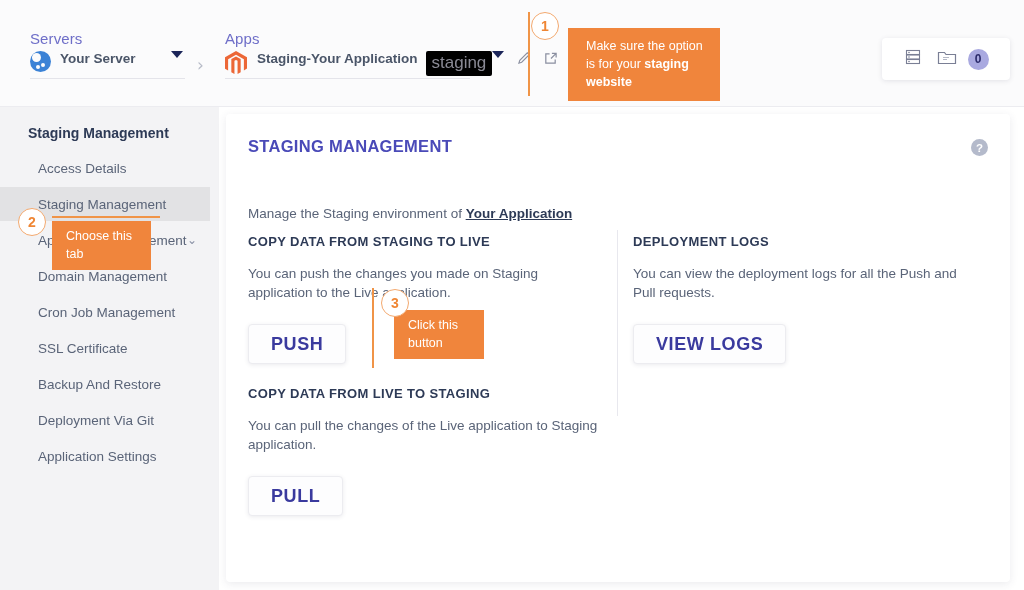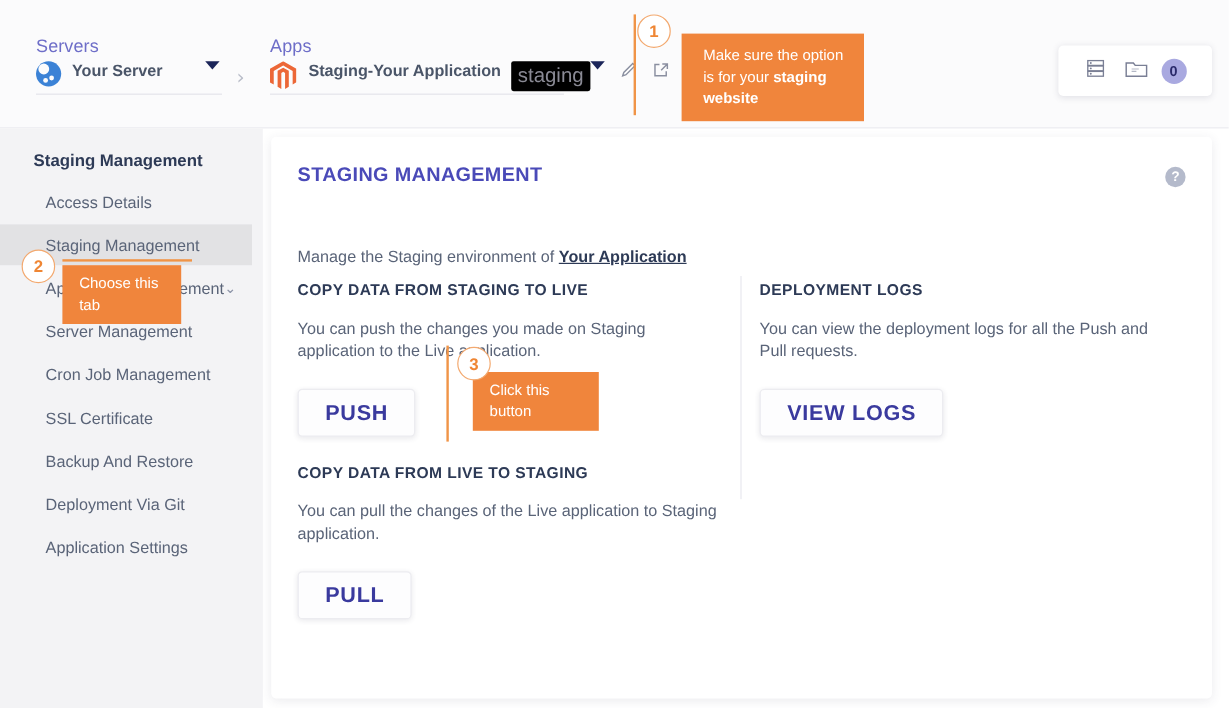--- a/index.html
+++ b/index.html
@@ -318,21 +318,21 @@
     position: absolute;
     left: 52px; top: 216px;
     width: 108px; height: 2px;
     background: #f09447;
   }
   #callout2-box  { left: 52px; top: 221px; width: 99px; padding: 6px 10px 7px 14px; }
   #callout2-num  { left: 18px; top: 208px; }
 
   
   #callout3-line { left: 372px; top: 288px; height: 80px; }
-  #callout3-box  { left: 394px; top: 310px; width: 105px; padding: 6px 26px 7px 14px; }
+  #callout3-box  { left: 394px; top: 310px; width: 90px; padding: 6px 26px 7px 14px; }
   #callout3-num  { left: 381px; top: 289px; }
 </style>
 </head>
 <body>
 
 <div id="topbar">
 
   <div class="selector-group" id="servers-group">
     <div class="selector-label">Servers</div>
     <div class="selector-row">
@@ -398,21 +398,21 @@
     <span>Access Details</span>
   </div>
   <div class="nav-item active">
     <span>Staging Management</span>
   </div>
   <div class="nav-item">
     <span>Application Management</span>
     <span class="chev">⌄</span>
   </div>
   <div class="nav-item">
-    <span>Server Management</span>
+    <span>Domain Management</span>
   </div>
   <div class="nav-item">
     <span>Cron Job Management</span>
   </div>
   <div class="nav-item">
     <span>SSL Certificate</span>
   </div>
   <div class="nav-item">
     <span>Backup And Restore</span>
   </div>

